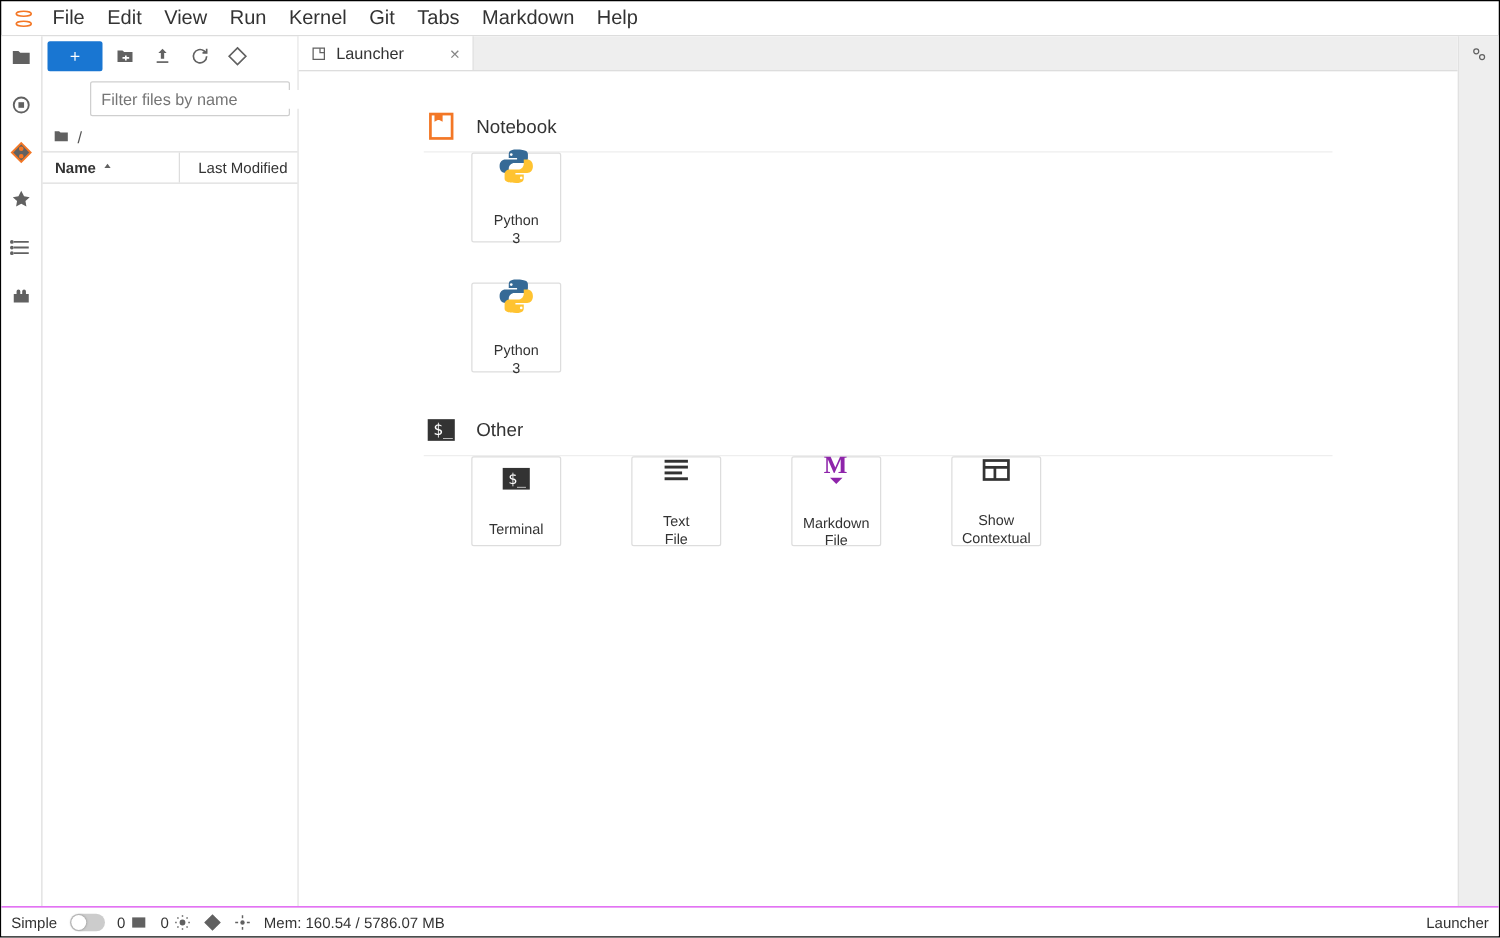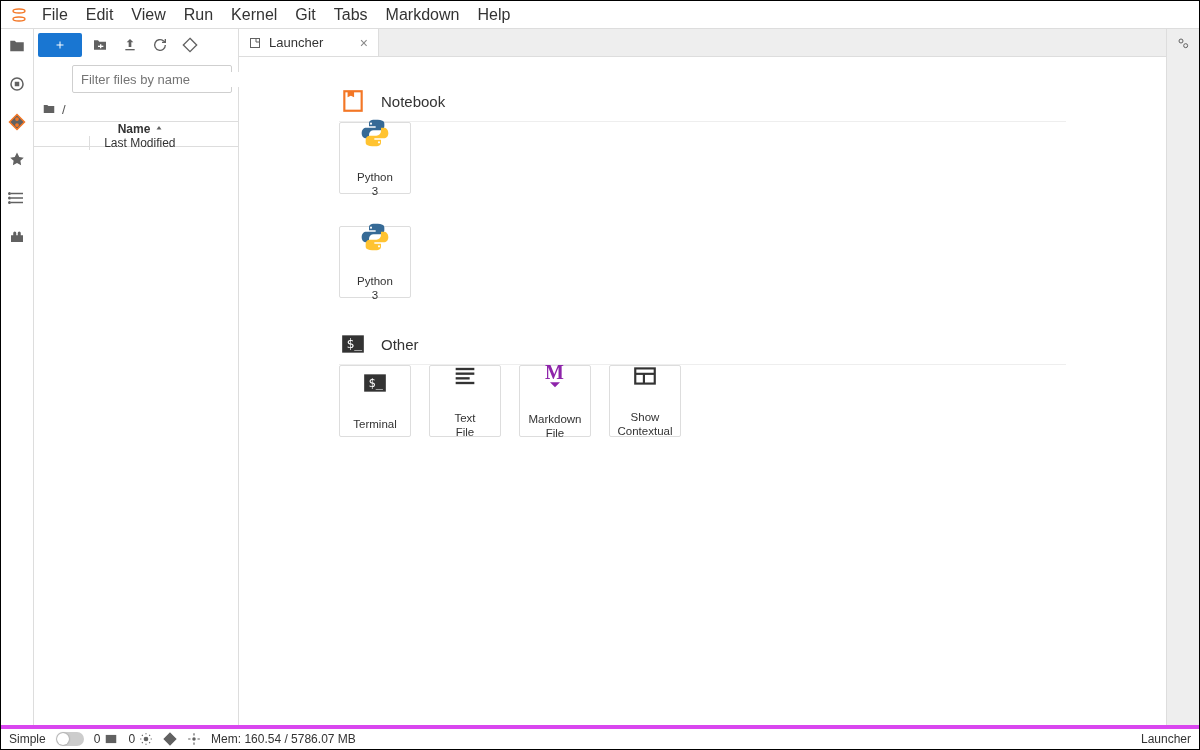--- a/index.html
+++ b/index.html
@@ -15,43 +15,43 @@
 .rail-icon { width: 18px; height: 18px; fill: #616161; cursor: pointer; }
 
 .file-panel { width: 205px; border-right: 1px solid #ddd; display: flex; flex-direction: column; }
 .file-toolbar { height: 32px; display: flex; align-items: center; padding: 0 4px; gap: 6px; }
 .new-btn { background: #1976d2; border: none; color: #fff; width: 44px; height: 24px; border-radius: 2px; display: flex; align-items: center; justify-content: center; cursor: pointer; }
 .tbtn { width: 24px; height: 24px; display: flex; align-items: center; justify-content: center; cursor: pointer; color: #616161; }
 .filter-row { padding: 4px 6px; }
 .filter-box { display: flex; align-items: center; border: 1px solid #cfcfcf; border-radius: 2px; height: 28px; padding: 0 8px; margin-left: 32px; }
 .filter-box input { flex: 1; border: none; outline: none; font-size: 13px; }
 .crumb-row { height: 24px; display: flex; align-items: center; padding: 0 8px; gap: 6px; color: #555; font-size: 13px; }
-.file-header { display: flex; height: 26px; border-top: 1px solid #ddd; border-bottom: 1px solid #ddd; font-size: 12px; align-items: center; flex-direction: column; }
+.file-header { display: flex; height: 26px; border-top: 1px solid #ddd; border-bottom: 1px solid #ddd; font-size: 12px; align-items: center; }
 .col-name { flex: 1; padding-left: 10px; font-weight: 600; display:flex; align-items:center; gap:4px;}
 .col-mod { width: 95px; text-align: right; padding-right: 8px; border-left: 1px solid #ddd; height:100%; display:flex; align-items:center; justify-content:flex-end;}
 .file-list { flex: 1; }
 
 .work-area { flex: 1; position: relative; background: #fff; }
 .tab-bar { height: 28px; background: #eeeeee; display: flex; align-items: stretch; border-bottom: 1px solid #ddd; }
 .tab { background: #fff; border-right: 1px solid #ddd; padding: 0 10px; display: flex; align-items: center; gap: 8px; font-size: 13px; min-width: 140px; }
 .tab-close { cursor: pointer; color: #888; font-size: 14px; margin-left: auto; }
 
 .launcher-body { padding: 30px 100px; overflow: auto; height: calc(100% - 28px); }
 .section-header { display: flex; align-items: center; gap: 14px; padding-bottom: 6px; border-bottom: 1px solid #eee; }
 .section-icon { width: 28px; height: 28px; display:flex; align-items:center; justify-content:center;}
 .section-title { font-size: 15px; color: #333; }
 .card-row { display: flex; gap: 18px; margin-bottom: 32px; }
-.card { width: 72px; height: 72px; border: 1px solid #ddd; border-radius: 2px; display: flex; flex-direction: column; align-items: center; justify-content: center; gap: 22px; cursor: pointer; font-size: 11px; text-align: center; padding: 16px;}
+.card { width: 72px; height: 72px; border: 1px solid #ddd; border-radius: 2px; display: flex; flex-direction: column; align-items: center; justify-content: center; gap: 22px; cursor: pointer; font-size: 11px; text-align: center; padding: 16px; margin-left: 38px;}
 .card-icon { width: 32px; height: 32px; display:flex; align-items:center; justify-content:center;}
 .card-label { font-size: 11.5px; color: #333; line-height: 1.2; }
 
 .right-rail { width: 33px; border-left: 1px solid #ddd; background: #eeeeee; padding-top: 6px; display: flex; flex-direction: column; align-items: center;}
 .right-rail-icon { width: 16px; height:16px; fill:#616161; cursor:pointer;}
 
-.statusbar { position: absolute; bottom: 0; left: 0; right: 0; height: 24px; border-top: 4px solid #d946ef; display: flex; align-items: center; padding: 0 8px; font-size: 12px; gap: 10px; background: #fff; }
+.statusbar { position: absolute; bottom: 0; left: 0; right: 0; height: 24px; border-top: 1px solid #d946ef; display: flex; align-items: center; padding: 0 8px; font-size: 12px; gap: 10px; background: #fff; }
 .toggle { width: 28px; height: 14px; background: #ccc; border-radius: 10px; position: relative; }
 .toggle::after { content:""; width:12px; height:12px; background:#fff; border-radius:50%; position:absolute; left:1px; top:1px; box-shadow:0 0 2px rgba(0,0,0,.4);}
 .status-right { margin-left: auto; }
 .sb-item { display:flex; align-items:center; gap:4px; }
 .sb-icon{width:14px;height:14px;fill:#616161;}
 </style>
 </head>
 <body>
 
 <div class="menubar">

